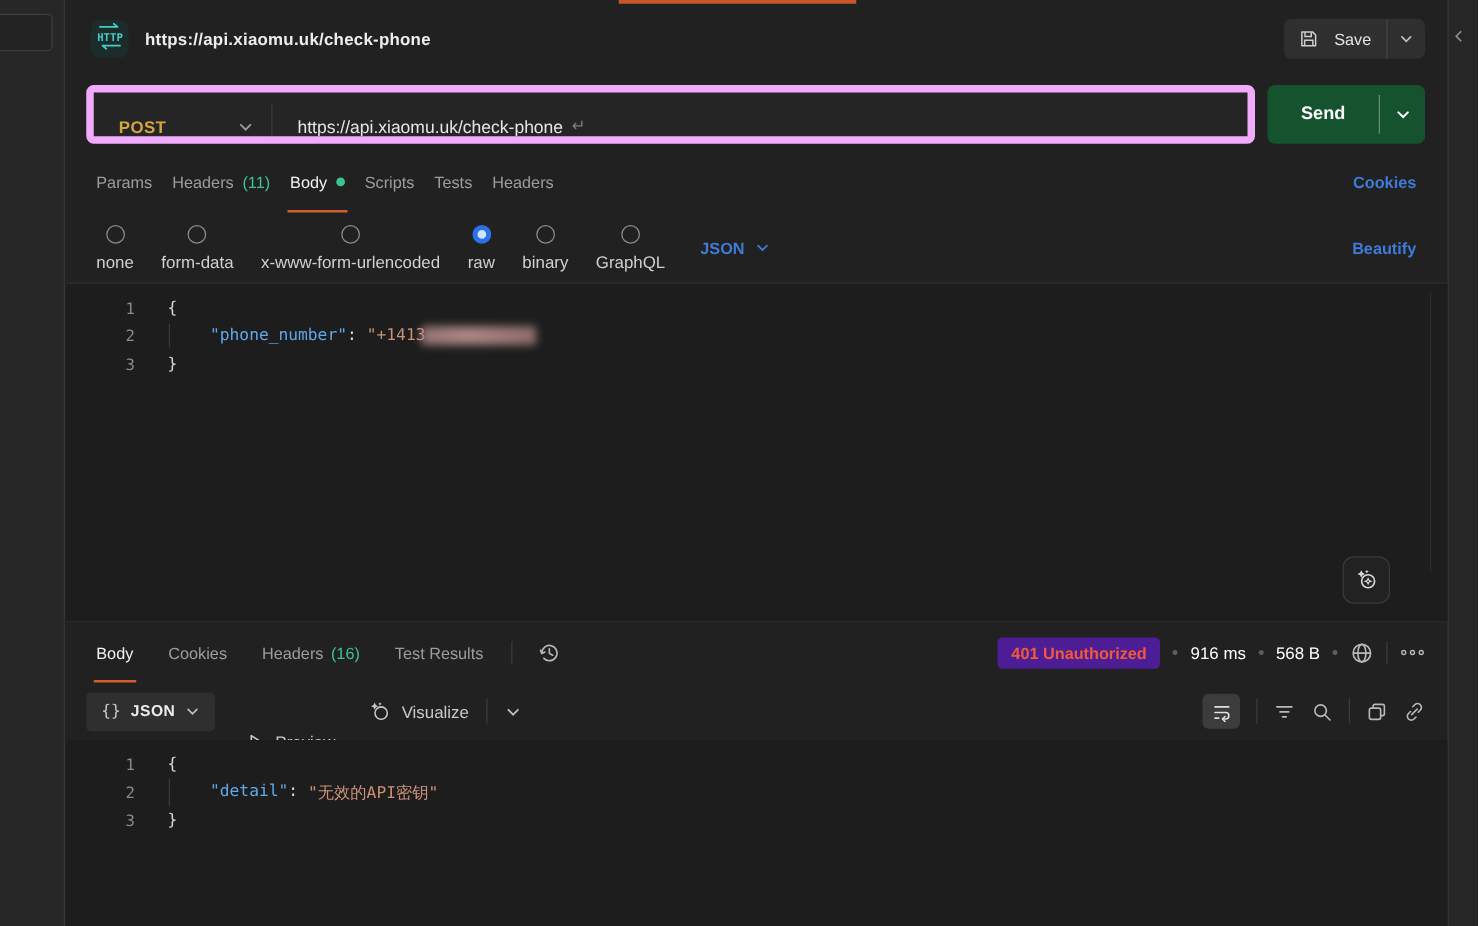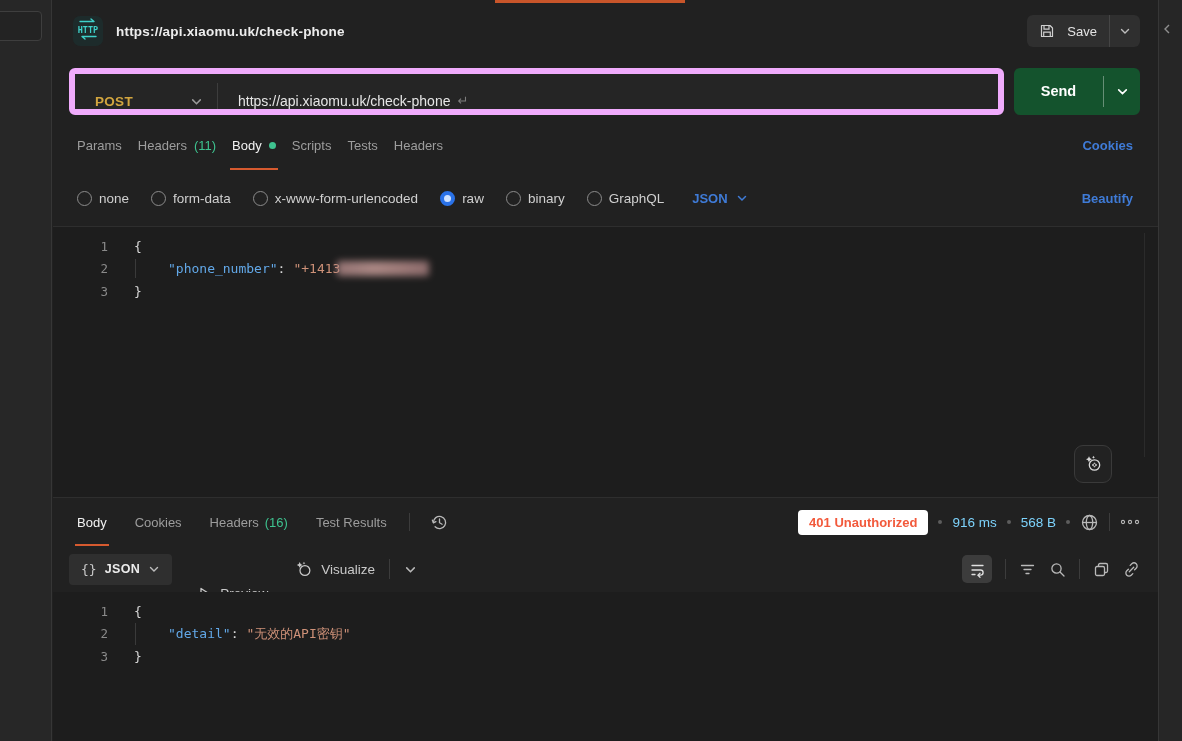--- a/index.html
+++ b/index.html
@@ -47,21 +47,21 @@
   .tabs { height:50px; display:flex; align-items:center; padding:0 25px 0 24px; gap:16px; flex:none;text-align:center; }
   .tab { position:relative; height:100%; display:flex; align-items:center; gap:7px; font-size:13px; color:#9d9d9d; cursor:pointer; }
   .tab .count { color:#3ec28f; }
   .tab.active { color:#f2f2f2; font-weight:500; }
   .tab .g-dot { width:7px; height:7px; border-radius:50%; background:#3ec28f; }
   .tab.active::after { content:""; position:absolute; left:-2px; right:-2px; bottom:0; height:2px; background:#d65a2f; }
   .link-blue { color:#3f7bd7; font-size:13px; font-weight:600; cursor:pointer; }
 
   
   .modes { height:56px; display:flex; align-items:center; padding:0 25px 0 24px; gap:22px; flex:none; }
-  .mode { display:flex; align-items:center; gap:7px; font-size:13.5px; color:#d0d0d0; cursor:pointer; }
+  .mode { display:flex; align-items:center; gap:7px; font-size:13.5px; color:#d0d0d0; cursor:pointer;flex-direction:column; }
   .radio { width:15px; height:15px; border-radius:50%; border:1.5px solid #8b8b8b; background:transparent; flex:none; }
   .mode.selected .radio { border:4.5px solid #2a72e8; background:#cfe2ff; }
   .lang-sel { display:flex; align-items:center; gap:8px; color:#3f7bd7; font-size:13px; font-weight:600; cursor:pointer; margin-left:6px; }
 
   
   .editor { position:relative; background:#1d1d1d; font-family:"DejaVu Sans Mono", monospace; font-size:13px; padding-top:8px; }
   .req-editor { height:272px; border-top:1px solid #2e2e2e; border-bottom:1px solid #2e2e2e; flex:none; }
   .req-editor::after { content:""; position:absolute; right:13px; top:6px; bottom:40px; width:1px; background:#2b2b2b; }
   .code-line { display:flex; height:22.5px; align-items:center; }
   .ln { width:55px; text-align:right; color:#8a8a8a; font-size:12.5px; flex:none; padding-right:0; }
@@ -73,23 +73,23 @@
   .tok-str { color:#ce9178; }
   .redacted { display:inline-block; width:92px; height:15px; margin-left:-3px; border-radius:2px; background:linear-gradient(90deg,#a98282,#c39a96 40%,#b48a88 70%,#a07a7a); filter:blur(3.5px); opacity:.85; vertical-align:middle; }
   .postbot-btn { position:absolute; right:46px; bottom:14px; width:38px; height:38px; border:1px solid #3a3a3a; border-radius:9px; background:#222222; display:flex; align-items:center; justify-content:center; color:#d8d8d8; cursor:pointer; }
 
   
   .resp-tabs { height:48px; display:flex; align-items:center; padding:0 18px 0 24px; gap:28px; flex:none; }
   .resp-tabs .tab { gap:6px; }
   .rt-sep { width:1px; height:18px; background:#3c3c3c; margin-left:-6px; }
   .icon-btn { display:flex; align-items:center; justify-content:center; color:#b9b9b9; cursor:pointer; }
   .resp-meta { display:flex; align-items:center; gap:10px; margin-left:auto; }
-  .status-badge { background:#ffffff; color:#f2593b; font-size:13px; font-weight:600; padding:5px 11px; border-radius:4px; }
+  .status-badge { background:#4c1d95; color:#f2593b; font-size:13px; font-weight:600; padding:5px 11px; border-radius:4px; }
   .meta-dot { width:4px; height:4px; border-radius:50%; background:#5d5d5d; }
-  .meta-txt { color:#7dd3fc; font-size:13.5px; }
+  .meta-txt { color:#ffffff; font-size:13.5px; }
 
   .resp-toolbar { height:46px; display:flex; align-items:center; padding:0 18px 0 16px; gap:14px; flex:none; }
   .json-pill { display:flex; align-items:center; gap:8px; height:31px; background:#2f2f2f; border-radius:4px; padding:0 12px; cursor:pointer; }
   .json-pill .braces { font-family:"DejaVu Sans Mono", monospace; color:#c9c9c9; font-size:13px; }
   .json-pill .lbl { color:#ececec; font-size:12.5px; font-weight:600; letter-spacing:.4px; }
   .tool-item { display:flex; align-items:center; gap:8px; color:#c9c9c9; font-size:13.5px; cursor:pointer; }
   .tb-sep { width:1px; height:20px; background:#3c3c3c; }
   .tool-icons { margin-left:auto; display:flex; align-items:center; gap:13px; }
   .wrap-active { background:#3c3c3c; border-radius:5px; width:30px; height:28px; color:#e0e0e0; }
   .resp-editor { flex:1; }

